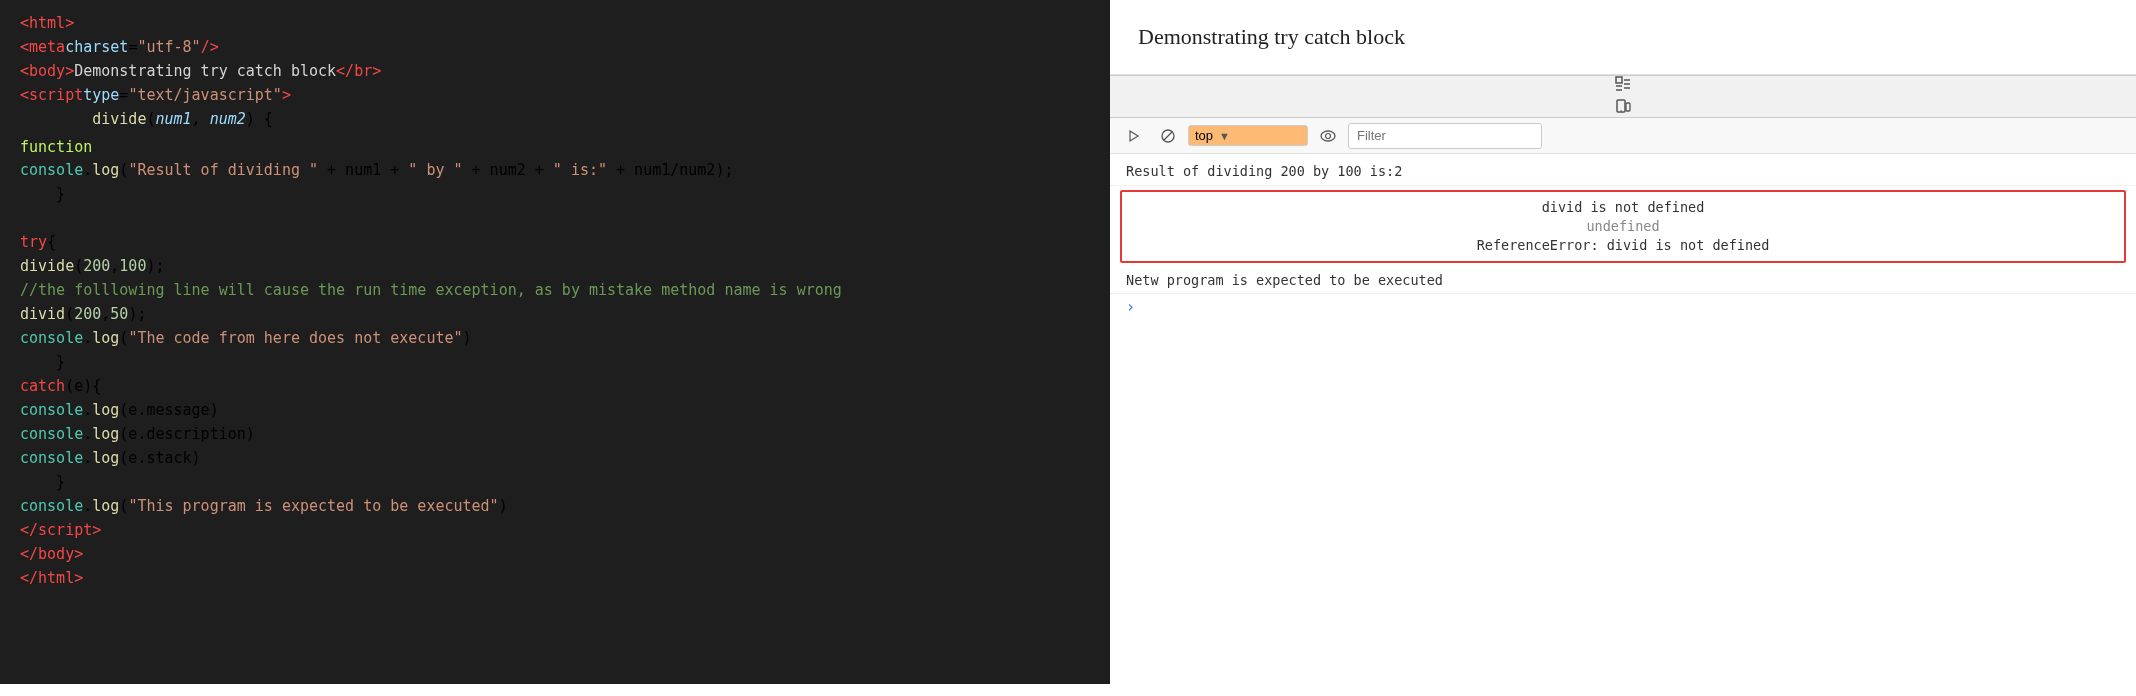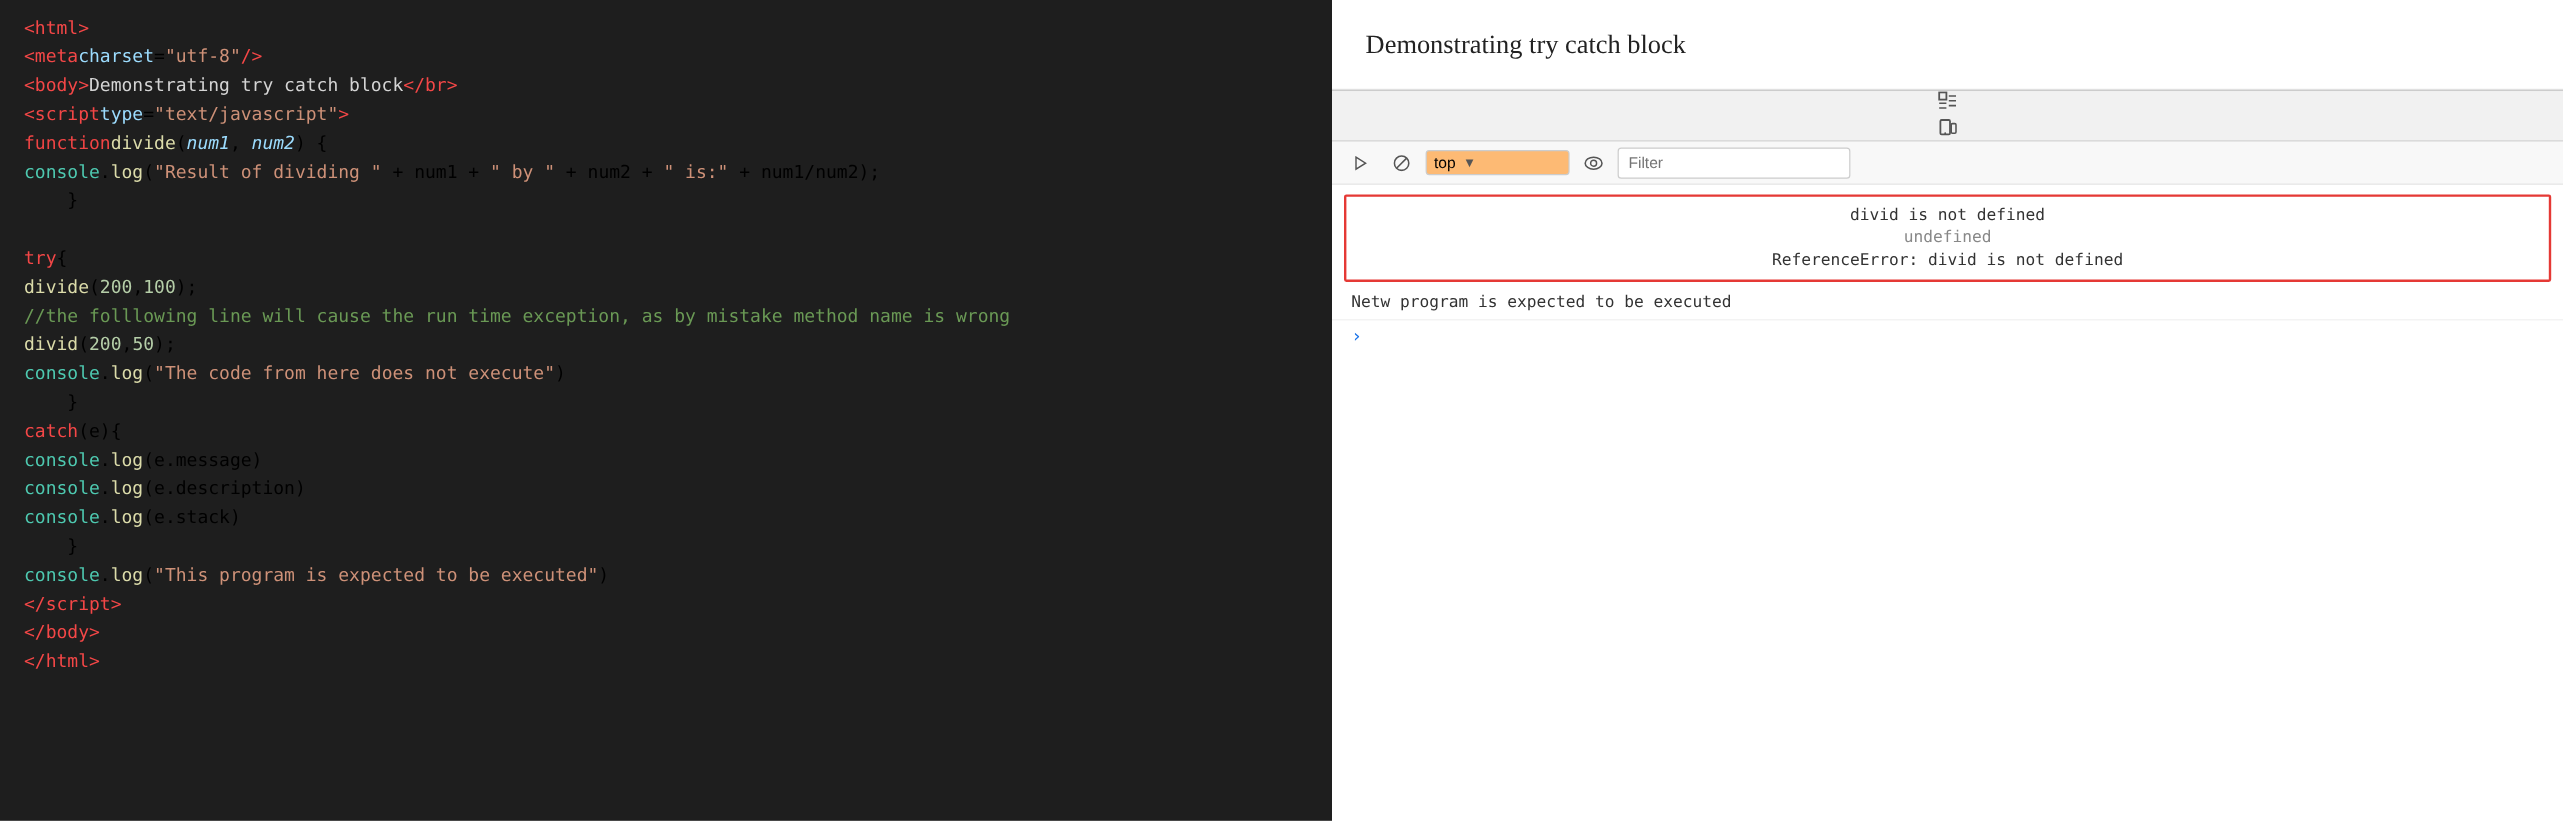--- a/index.html
+++ b/index.html
@@ -28,21 +28,21 @@
       line-height: 1.55;
       white-space: pre;
       padding: 0 20px;
       min-height: 24px;
     }
 
     
     .t-tag    { color: #f44747; }
     .t-attr   { color: #9cdcfe; }
     .t-string { color: #ce9178; }
-    .t-kw     { color: #ef4444; }
+    .t-kw     { color: #bef264; margin-top: 28px; }
     .t-fn     { color: #dcdcaa; }
     .t-param  { color: #9cdcfe; font-style: italic; }
     .t-obj    { color: #4ec9b0; }
     .t-num    { color: #b5cea8; }
     .t-comment{ color: #6a9955; }
     .t-plain  { color: #d4d4d4; }
     .t-pink   { color: #f44747; }
 
     
     #browser-panel {
@@ -303,20 +303,23 @@
           <ellipse cx="8" cy="6" rx="7" ry="5" stroke="#555" stroke-width="1.3" fill="none"></ellipse>
           <circle cx="8" cy="6" r="2.5" stroke="#555" stroke-width="1.2" fill="none"></circle>
         </svg>
       </button>
 
       <input type="text" id="filter-input" placeholder="Filter" style="">
     </div>
 
     <div id="console-output">
 
+      <div class="console-line success">
+        <span>Result of dividing 200 by 100 is:2</span>
+      </div>
 
       <div class="console-line error-group">
         <span class="err-text">divid is not defined</span>
         <span class="err-undefined">undefined</span>
         <span class="err-ref">ReferenceError: divid is not defined</span>
       </div>
 
       <div class="console-line expected">
         <span>Netw program is expected to be executed</span>
       </div>

